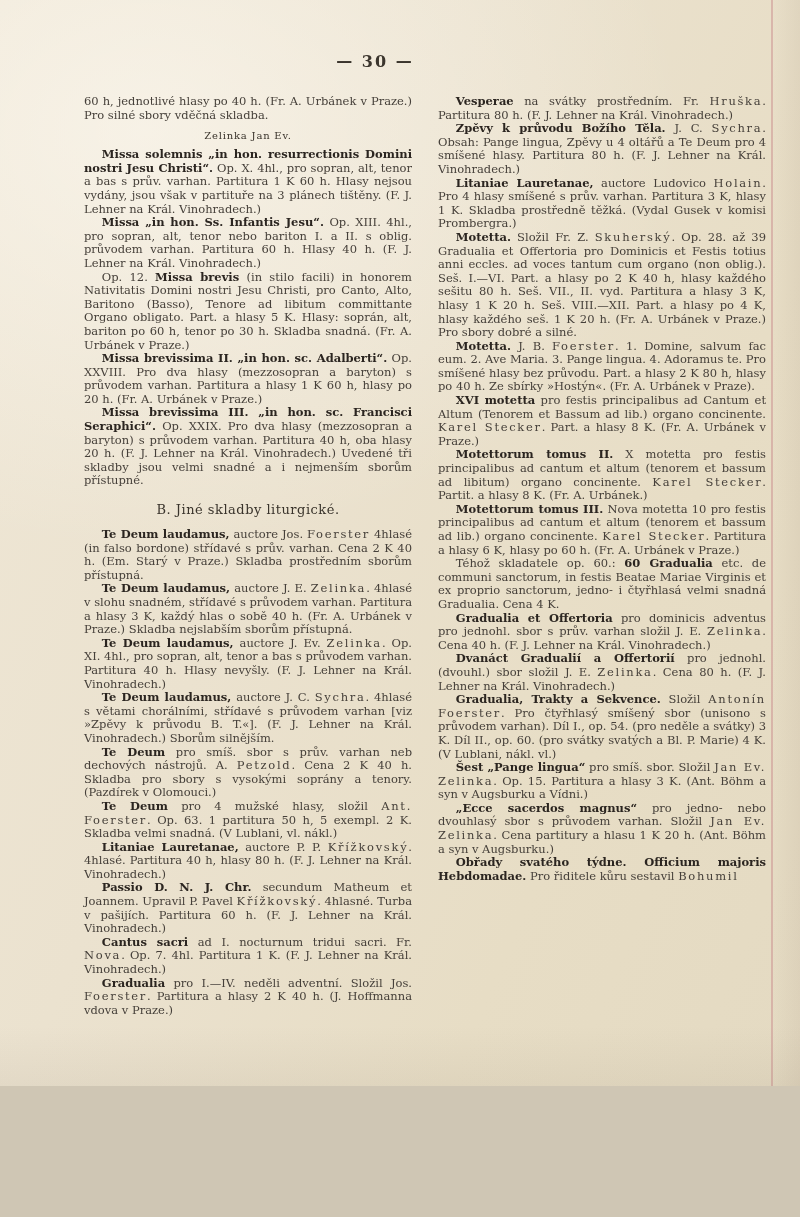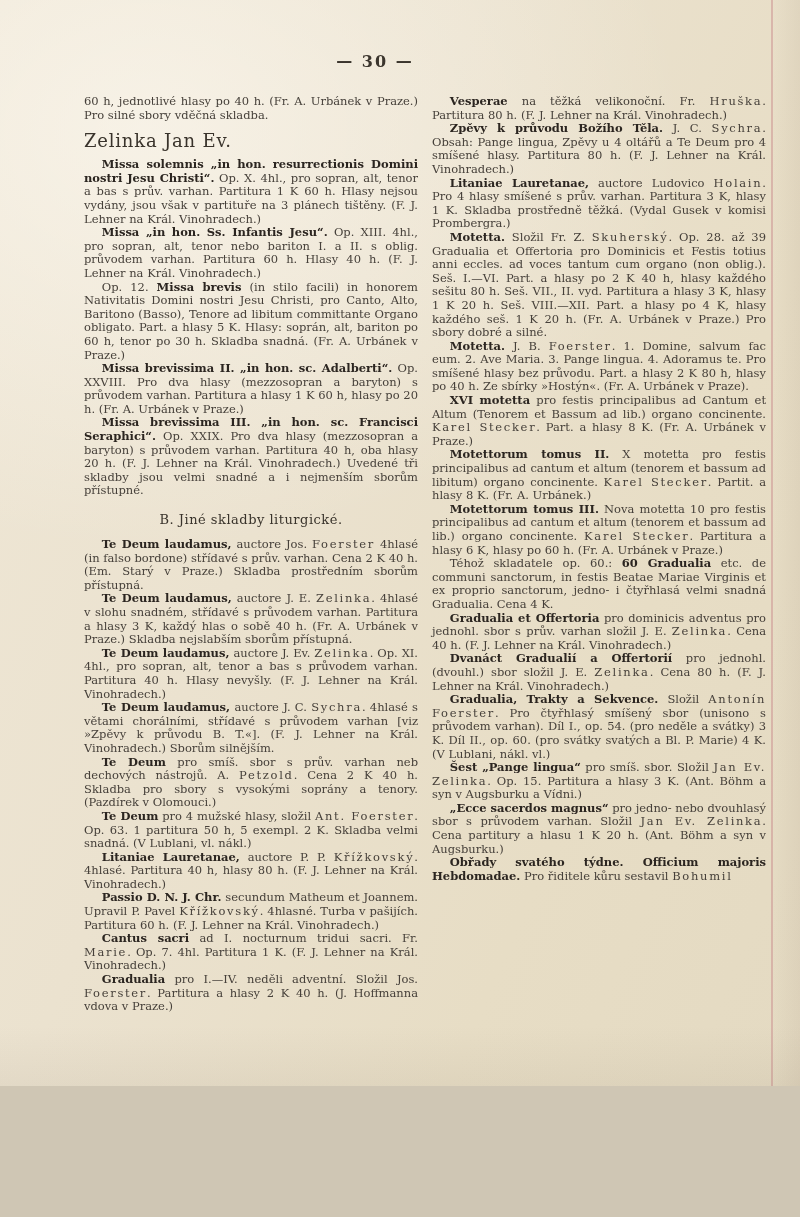--- a/index.html
+++ b/index.html
@@ -33,38 +33,38 @@
   }
   .page-header{
     text-align:center;
     font-size:16px;
     font-weight:bold;
     letter-spacing:2px;
     color:#3b352d;
     transform:translateX(-50px);
     margin-bottom:24px;
   }
-  .columns{display:flex;gap:14px;align-items:flex-start;}
+  .columns{display:flex;gap:26px;align-items:flex-start;}
   .col{width:334px;}
   .para{
     margin:0;
     font-size:11.5px;
     line-height:13.6px;
     text-align:justify;
     text-indent:1.55em;
     hyphens:auto;
     -webkit-hyphens:auto;
     color:#46403a;
   }
   .para.noindent{text-indent:0;}
   .seg-b{font-weight:bold;color:#2b2520;}
   .seg-sp{letter-spacing:1.7px;}
   .composer-heading{
-    text-align:left;
-    font-size:18px;
+    text-align:center;
+    font-size:10px;
     letter-spacing:0.8px;
     color:#39332b;
     margin:8px 0 7px 0;
   }
   .section-heading{
     text-align:center;
     font-size:13px;
     letter-spacing:0.5px;
     color:#39332b;
     margin:14px 0 11px 0;
@@ -91,25 +91,25 @@
         <p class="para"><span class="seg-b">Missa brevissima III. „in hon. sc. Francisci Seraphici“.</span><span> Op. XXIX. Pro dva hlasy (mezzosopran a baryton) s průvodem varhan. Partitura 40 h, oba hlasy 20 h. (F. J. Lehner na Král. Vinohradech.) Uvedené tři skladby jsou velmi snadné a i nejmenším sborům přístupné.</span></p>
         <div class="section-heading">B. Jiné skladby liturgické.</div>
         <p class="para"><span class="seg-b">Te Deum laudamus,</span><span> auctore Jos. </span><span class="seg-sp">Foerster</span><span> 4hlasé (in falso bordone) střídavé s prův. varhan. Cena 2 K 40 h. (Em. Starý v Praze.) Skladba prostředním sborům přístupná.</span></p>
         <p class="para"><span class="seg-b">Te Deum laudamus,</span><span> auctore J. E. </span><span class="seg-sp">Zelinka</span><span>. 4hlasé v slohu snadném, střídavé s průvodem varhan. Partitura a hlasy 3 K, každý hlas o sobě 40 h. (Fr. A. Urbánek v Praze.) Skladba nejslabším sborům přístupná.</span></p>
         <p class="para"><span class="seg-b">Te Deum laudamus,</span><span> auctore J. Ev. </span><span class="seg-sp">Zelinka</span><span>. Op. XI. 4hl., pro sopran, alt, tenor a bas s průvodem varhan. Partitura 40 h. Hlasy nevyšly. (F. J. Lehner na Král. Vinohradech.)</span></p>
         <p class="para"><span class="seg-b">Te Deum laudamus,</span><span> auctore J. C. </span><span class="seg-sp">Sychra</span><span>. 4hlasé s větami chorálními, střídavé s průvodem varhan [viz »Zpěvy k průvodu B. T.«]. (F. J. Lehner na Král. Vinohradech.) Sborům silnějším.</span></p>
         <p class="para"><span class="seg-b">Te Deum</span><span> pro smíš. sbor s prův. varhan neb dechových nástrojů. A. </span><span class="seg-sp">Petzold</span><span>. Cena 2 K 40 h. Skladba pro sbory s vysokými soprány a tenory. (Pazdírek v Olomouci.)</span></p>
         <p class="para"><span class="seg-b">Te Deum</span><span> pro 4 mužské hlasy, složil </span><span class="seg-sp">Ant. Foerster</span><span>. Op. 63. 1 partitura 50 h, 5 exempl. 2 K. Skladba velmi snadná. (V Lublani, vl. nákl.)</span></p>
         <p class="para"><span class="seg-b">Litaniae Lauretanae,</span><span> auctore P. P. </span><span class="seg-sp">Křížkovský</span><span>. 4hlasé. Partitura 40 h, hlasy 80 h. (F. J. Lehner na Král. Vinohradech.)</span></p>
         <p class="para"><span class="seg-b">Passio D. N. J. Chr.</span><span> secundum Matheum et Joannem. Upravil P. Pavel </span><span class="seg-sp">Křížkovský</span><span>. 4hlasné. Turba v pašijích. Partitura 60 h. (F. J. Lehner na Král. Vinohradech.)</span></p>
-        <p class="para"><span class="seg-b">Cantus sacri</span><span> ad I. nocturnum tridui sacri. Fr. </span><span class="seg-sp">Marie</span><span>. Op. 7. 4hl. Partitura 1 K. (F. J. Lehner na Král. Vinohradech.)</span></p>
+        <p class="para"><span class="seg-b">Cantus sacri</span><span> ad I. nocturnum tridui sacri. Fr. </span><span class="seg-sp">Nova</span><span>. Op. 7. 4hl. Partitura 1 K. (F. J. Lehner na Král. Vinohradech.)</span></p>
         <p class="para"><span class="seg-b">Gradualia</span><span> pro I.—IV. neděli adventní. Složil Jos. </span><span class="seg-sp">Foerster</span><span>. Partitura a hlasy 2 K 40 h. (J. Hoffmanna vdova v Praze.)</span></p>
       </div>
     <div class="col" id="col-right">
-        <p class="para"><span class="seg-b">Vesperae</span><span> na těžká velikonoční. Fr. </span><span class="seg-sp">Hruška</span><span>. Partitura 80 h. (F. J. Lehner na Král. Vinohradech.)</span></p>
+        <p class="para"><span class="seg-b">Vesperae</span><span> na svátky prostředním. Fr. </span><span class="seg-sp">Hruška</span><span>. Partitura 80 h. (F. J. Lehner na Král. Vinohradech.)</span></p>
         <p class="para"><span class="seg-b">Zpěvy k průvodu Božího Těla.</span><span> J. C. </span><span class="seg-sp">Sychra</span><span>. Obsah: Pange lingua, Zpěvy u 4 oltářů a Te Deum pro 4 smíšené hlasy. Partitura 80 h. (F. J. Lehner na Král. Vinohradech.)</span></p>
         <p class="para"><span class="seg-b">Litaniae Lauretanae,</span><span> auctore Ludovico </span><span class="seg-sp">Holain</span><span>. Pro 4 hlasy smíšené s prův. varhan. Partitura 3 K, hlasy 1 K. Skladba prostředně těžká. (Vydal Gusek v komisi Prombergra.)</span></p>
         <p class="para"><span class="seg-b">Motetta.</span><span> Složil Fr. Z. </span><span class="seg-sp">Skuherský</span><span>. Op. 28. až 39 Gradualia et Offertoria pro Dominicis et Festis totius anni eccles. ad voces tantum cum organo (non oblig.). Seš. I.—VI. Part. a hlasy po 2 K 40 h, hlasy každého sešitu 80 h. Seš. VII., II. vyd. Partitura a hlasy 3 K, hlasy 1 K 20 h. Seš. VIII.—XII. Part. a hlasy po 4 K, hlasy každého seš. 1 K 20 h. (Fr. A. Urbánek v Praze.) Pro sbory dobré a silné.</span></p>
         <p class="para"><span class="seg-b">Motetta.</span><span> J. B. </span><span class="seg-sp">Foerster</span><span>. 1. Domine, salvum fac eum. 2. Ave Maria. 3. Pange lingua. 4. Adoramus te. Pro smíšené hlasy bez průvodu. Part. a hlasy 2 K 80 h, hlasy po 40 h. Ze sbírky »Hostýn«. (Fr. A. Urbánek v Praze).</span></p>
         <p class="para"><span class="seg-b">XVI motetta</span><span> pro festis principalibus ad Cantum et Altum (Tenorem et Bassum ad lib.) organo concinente. </span><span class="seg-sp">Karel Stecker</span><span>. Part. a hlasy 8 K. (Fr. A. Urbánek v Praze.)</span></p>
         <p class="para"><span class="seg-b">Motettorum tomus II.</span><span> X motetta pro festis principalibus ad cantum et altum (tenorem et bassum ad libitum) organo concinente. </span><span class="seg-sp">Karel Stecker</span><span>. Partit. a hlasy 8 K. (Fr. A. Urbánek.)</span></p>
         <p class="para"><span class="seg-b">Motettorum tomus III.</span><span> Nova motetta 10 pro festis principalibus ad cantum et altum (tenorem et bassum ad lib.) organo concinente. </span><span class="seg-sp">Karel Stecker</span><span>. Partitura a hlasy 6 K, hlasy po 60 h. (Fr. A. Urbánek v Praze.)</span></p>
         <p class="para"><span>Téhož skladatele op. 60.: </span><span class="seg-b">60 Gradualia</span><span> etc. de communi sanctorum, in festis Beatae Mariae Virginis et ex proprio sanctorum, jedno- i čtyřhlasá velmi snadná Gradualia. Cena 4 K.</span></p>
         <p class="para"><span class="seg-b">Gradualia et Offertoria</span><span> pro dominicis adventus pro jednohl. sbor s prův. varhan složil J. E. </span><span class="seg-sp">Zelinka</span><span>. Cena 40 h. (F. J. Lehner na Král. Vinohradech.)</span></p>
         <p class="para"><span class="seg-b">Dvanáct Gradualií a Offertorií</span><span> pro jednohl. (dvouhl.) sbor složil J. E. </span><span class="seg-sp">Zelinka</span><span>. Cena 80 h. (F. J. Lehner na Král. Vinohradech.)</span></p>

